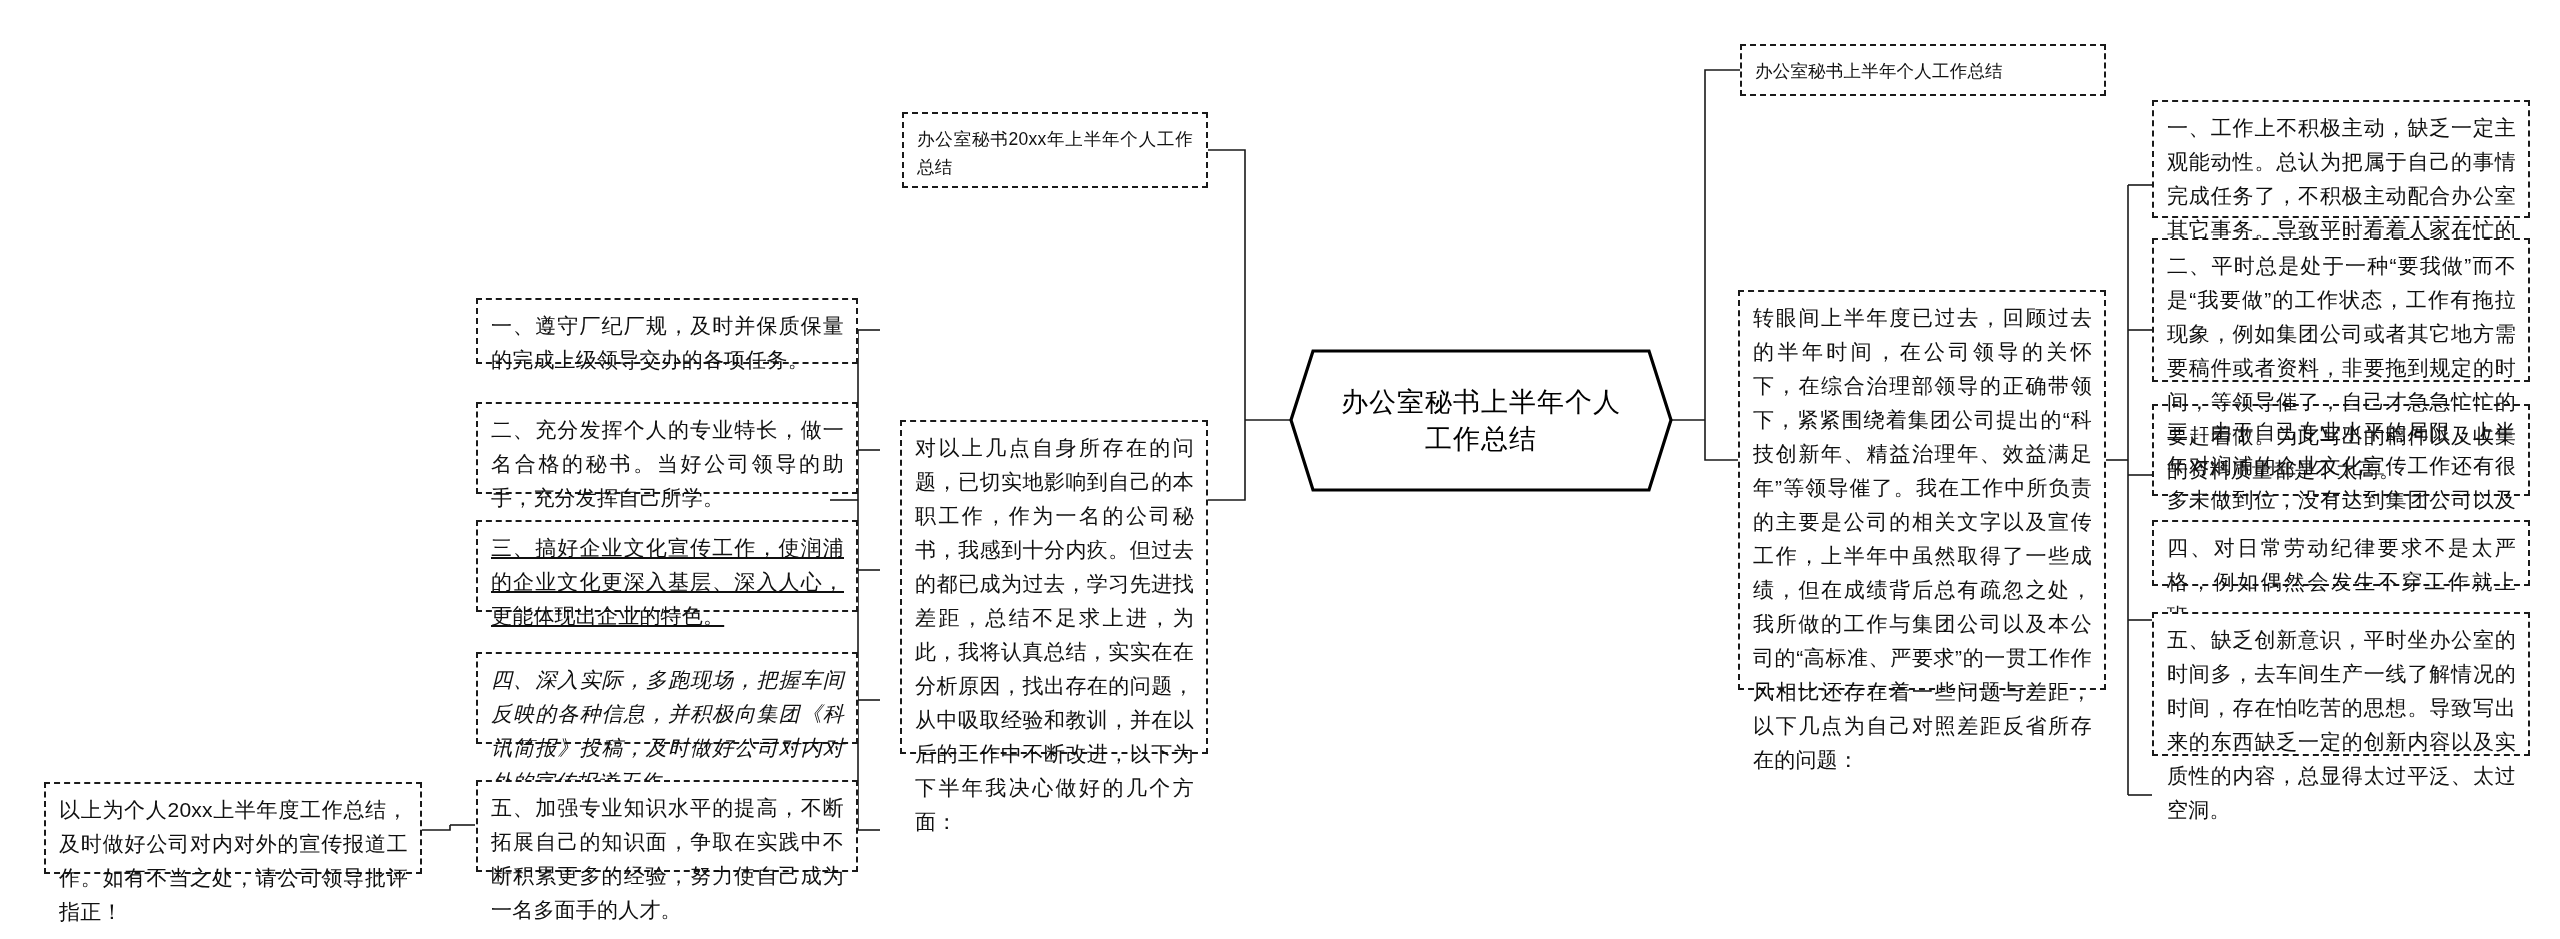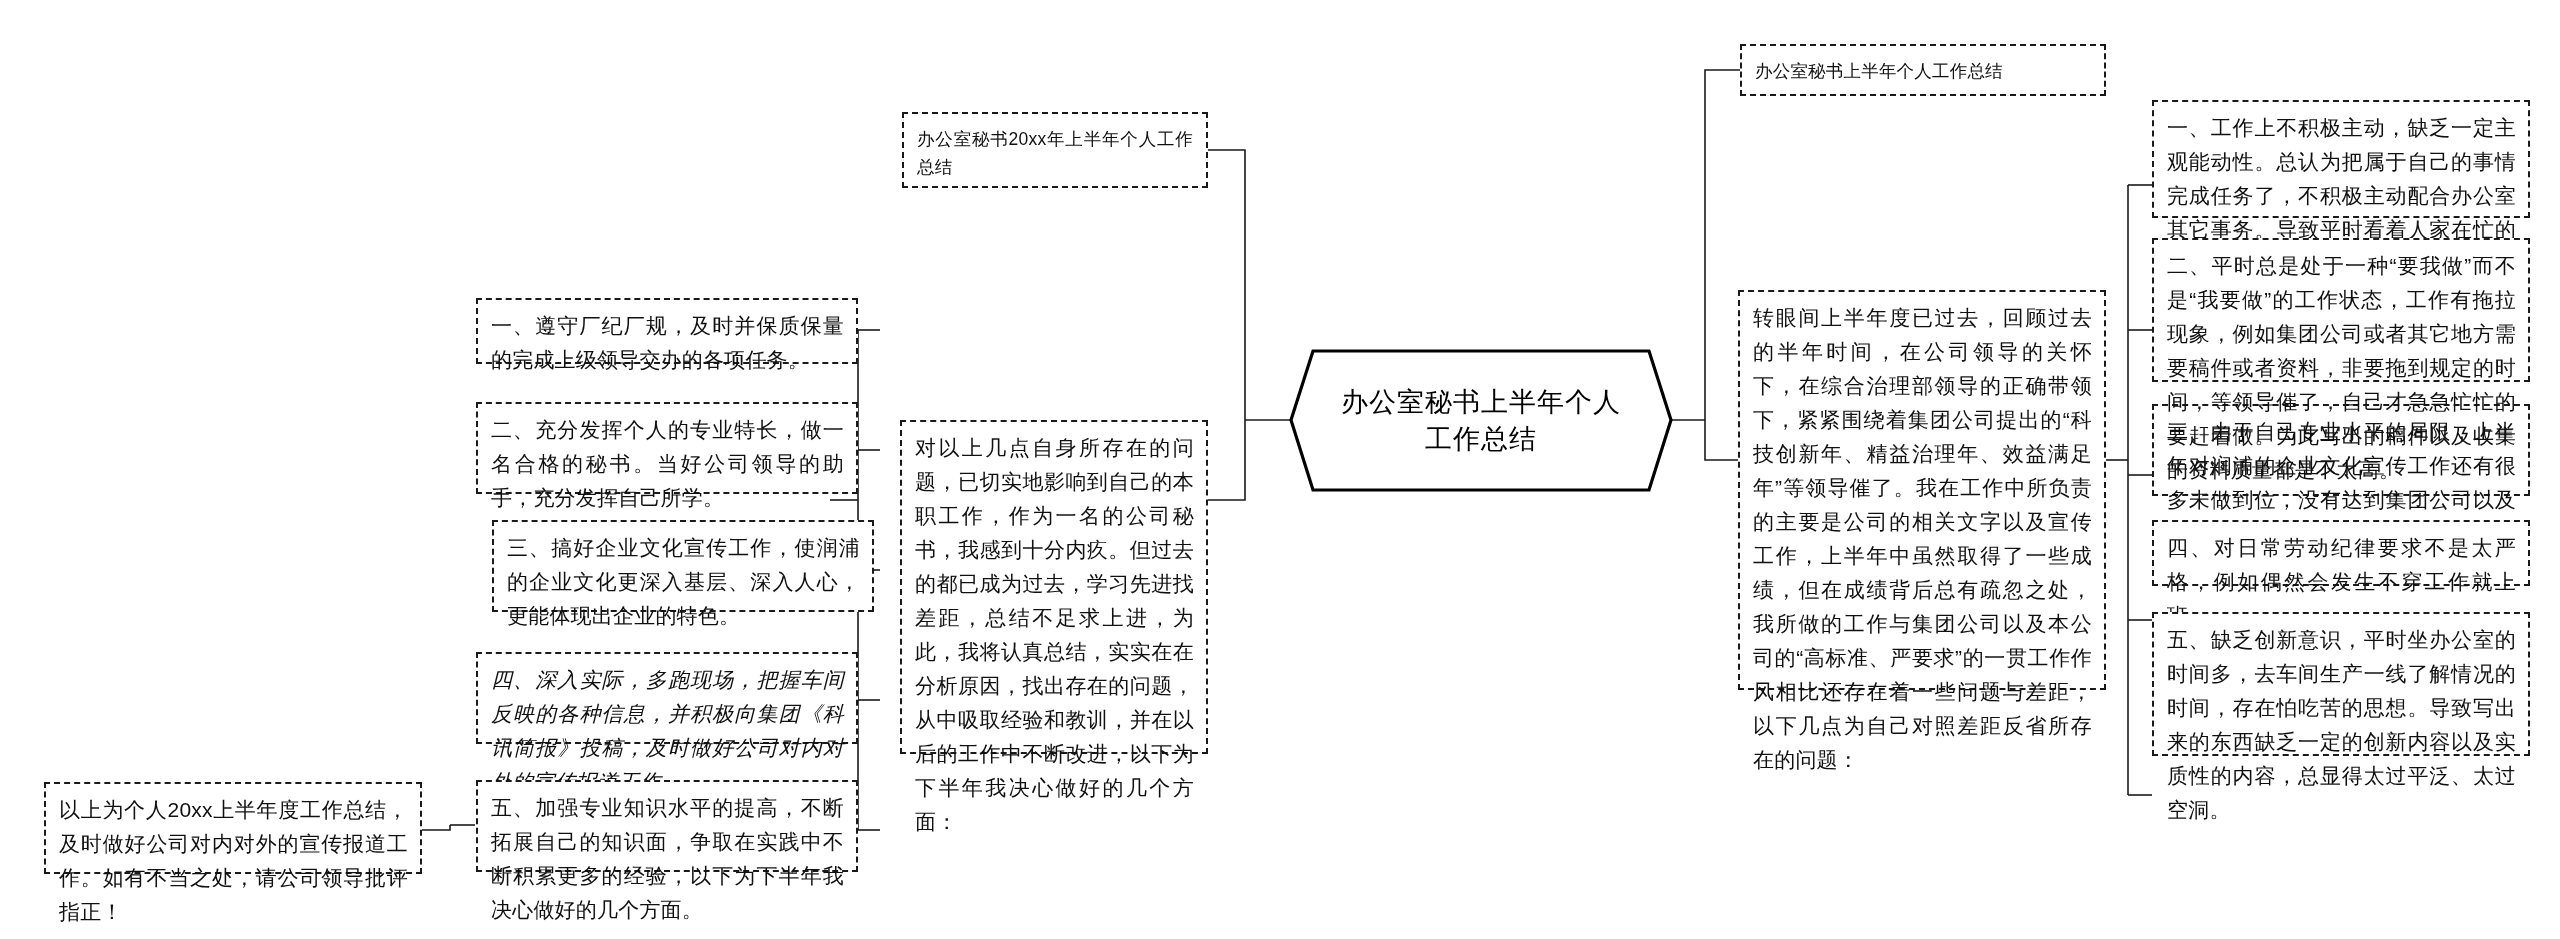--- a/index.html
+++ b/index.html
@@ -124,25 +124,25 @@
   </div>
 
   <div class="node title-node" style="left:902px; top:112px; width:306px; height:76px;">办公室秘书20xx年上半年个人工作总结</div>
 
   <div class="node" style="left:900px; top:420px; width:308px; height:334px;">对以上几点自身所存在的问题，已切实地影响到自己的本职工作，作为一名的公司秘书，我感到十分内疚。但过去的都已成为过去，学习先进找差距，总结不足求上进，为此，我将认真总结，实实在在分析原因，找出存在的问题，从中吸取经验和教训，并在以后的工作中不断改进，以下为下半年我决心做好的几个方面：</div>
 
   <div class="node" style="left:476px; top:298px; width:382px; height:66px;">一、遵守厂纪厂规，及时并保质保量的完成上级领导交办的各项任务。</div>
 
   <div class="node" style="left:476px; top:402px; width:382px; height:92px;">二、充分发挥个人的专业特长，做一名合格的秘书。当好公司领导的助手，充分发挥自己所学。</div>
 
-  <div class="node" style="left:492px; top:520px; width:382px; height:92px;">三、搞好企业文化宣传工作，使润浦的企业文化更深入基层、深入人心，更能体现出企业的特色。</div>
+  <div class="node" style="left:476px; top:520px; width:382px; height:92px;text-decoration:underline;">三、搞好企业文化宣传工作，使润浦的企业文化更深入基层、深入人心，更能体现出企业的特色。</div>
 
   <div class="node" style="left:476px; top:652px; width:382px; height:92px;font-style:italic;">四、深入实际，多跑现场，把握车间反映的各种信息，并积极向集团《科讯简报》投稿，及时做好公司对内对外的宣传报道工作。</div>
 
-  <div class="node" style="left:476px; top:780px; width:382px; height:92px;">五、加强专业知识水平的提高，不断拓展自己的知识面，争取在实践中不断积累更多的经验，以下为下半年我决心做好的几个方面。</div>
+  <div class="node" style="left:476px; top:780px; width:382px; height:92px;">五、加强专业知识水平的提高，不断拓展自己的知识面，争取在实践中不断积累更多的经验，努力使自己成为一名多面手的人才。</div>
 
   <div class="node" style="left:44px; top:782px; width:378px; height:92px;">以上为个人20xx上半年度工作总结，及时做好公司对内对外的宣传报道工作。如有不当之处，请公司领导批评指正！</div>
 
   <div class="node title-node" style="left:1740px; top:44px; width:366px; height:52px;">办公室秘书上半年个人工作总结</div>
 
   <div class="node" style="left:1738px; top:290px; width:368px; height:400px;">转眼间上半年度已过去，回顾过去的半年时间，在公司领导的关怀下，在综合治理部领导的正确带领下，紧紧围绕着集团公司提出的“科技创新年、精益治理年、效益满足年”等领导催了。我在工作中所负责的主要是公司的相关文字以及宣传工作，上半年中虽然取得了一些成绩，但在成绩背后总有疏忽之处，我所做的工作与集团公司以及本公司的“高标准、严要求”的一贯工作作风相比还存在着一些问题与差距，以下几点为自己对照差距反省所存在的问题：</div>
 
   <div class="node" style="left:2152px; top:100px; width:378px; height:118px;">一、工作上不积极主动，缺乏一定主观能动性。总认为把属于自己的事情完成任务了，不积极主动配合办公室其它事务。导致平时看着人家在忙的团团转，而自己却经常无所事事。</div>
 
   <div class="node" style="left:2152px; top:404px; width:378px; height:92px;">三、由于自己专业水平的局限，上半年对润浦的企业文化宣传工作还有很多未做到位，没有达到集团公司以及本公司既定的宣传效果。</div>

